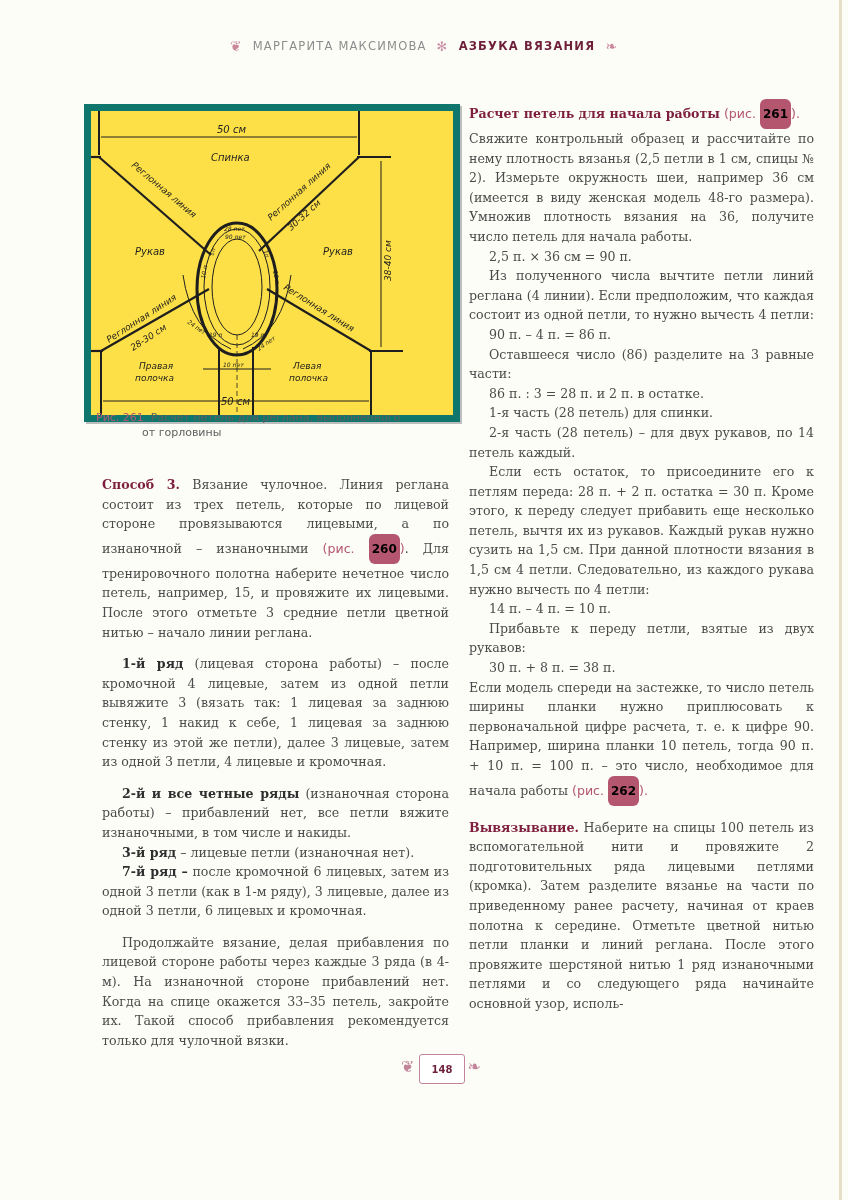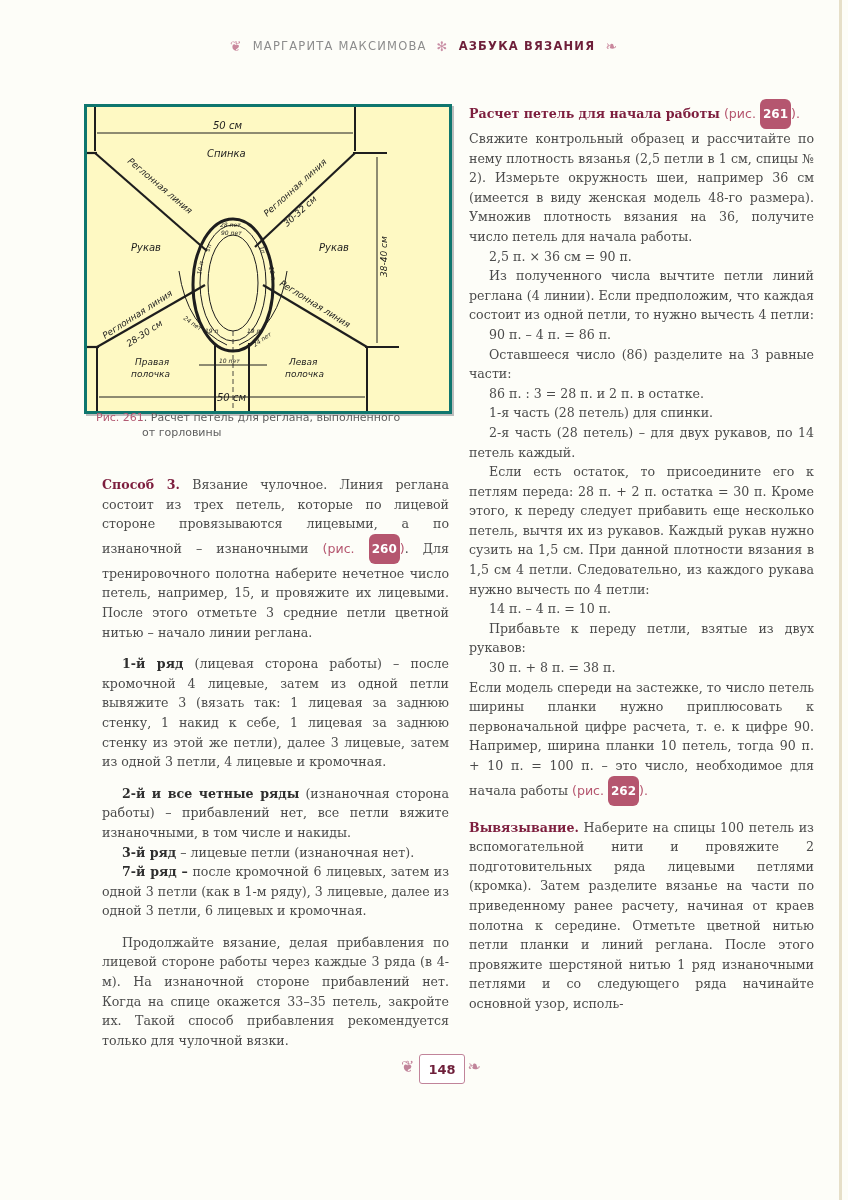--- a/index.html
+++ b/index.html
@@ -19,21 +19,21 @@
     font-family: "DejaVu Sans", "Liberation Sans", sans-serif;
     font-size: 11.5px; letter-spacing: 1.2px;
   }
   .header .author { color: #8c8c8c; }
   .header .title { color: #6e1f3a; font-weight: bold; }
   .header .sep { color: #c98fa5; font-size: 13px; }
   .header .orn { color: #c9879c; font-size: 14px; }
 
   .figure-frame {
     position: absolute; left: 84px; top: 104px; width: 362px; height: 304px;
-    background: #fef9c3; border: 3px solid #0f766e;
+    background: #fde047; border: 7px solid #0f766e;
     box-shadow: 2px 2px 0 #bdbdbd;
   }
   .figure-frame svg { position: absolute; left: 0; top: 0; }
   .dg-text { font-family: "DejaVu Sans", sans-serif; font-style: italic; fill: #1e1e1e; }
 
   .caption {
     position: absolute; left: 96px; top: 410px; width: 340px;
     font-family: "DejaVu Sans", "Liberation Sans", sans-serif;
     font-size: 11px; line-height: 15px; color: #5e5e5e;
   }
@@ -47,32 +47,32 @@
   .col-left { left: 102px; top: 475px; width: 347px; }
   .col-right { left: 469px; top: 99px; width: 345px; }
   .col p { margin: 0; text-indent: 20px; }
   .col p.noindent { text-indent: 0; }
   .col p.formula { text-indent: 20px; }
   .col p.gap { margin-top: 12px; }
   .accent { color: #7d1e3e; font-weight: bold; }
   .bold { color: #2e2e2e; font-weight: bold; }
   .ref { font-family: "DejaVu Sans", sans-serif; color: #b5566f; }
   .badge {
-    display: inline-block; background: #b5566f; color: #ffffff; font-weight: bold;
+    display: inline-block; background: #b5566f; color: #000000; font-weight: bold;
     border-radius: 6px; padding: 8px 3px; line-height: 14px; font-size: 12px;
   }
 
   .page-num {
     position: absolute; left: 401px; top: 1045px; width: 80px; height: 46px;
   }
   .page-num .box {
     position: absolute; left: 18px; top: 9px; width: 44px; height: 28px;
     border: 1.5px solid #c1849a; border-radius: 3px; background: #fff;
     display: flex; align-items: center; justify-content: center;
-    font-family: "DejaVu Sans", sans-serif; font-weight: bold; color: #6e1f3a; font-size: 13px;
+    font-family: "DejaVu Sans", sans-serif; font-weight: bold; color: #6e1f3a; font-size: 10px;
   }
   .page-num .orn-l, .page-num .orn-r {
     position: absolute; top: 12px; color: #c1849a; font-size: 16px;
   }
   .page-num .orn-l { left: 0; }
   .page-num .orn-r { right: 0; }
 </style>
 </head>
 <body>
 

